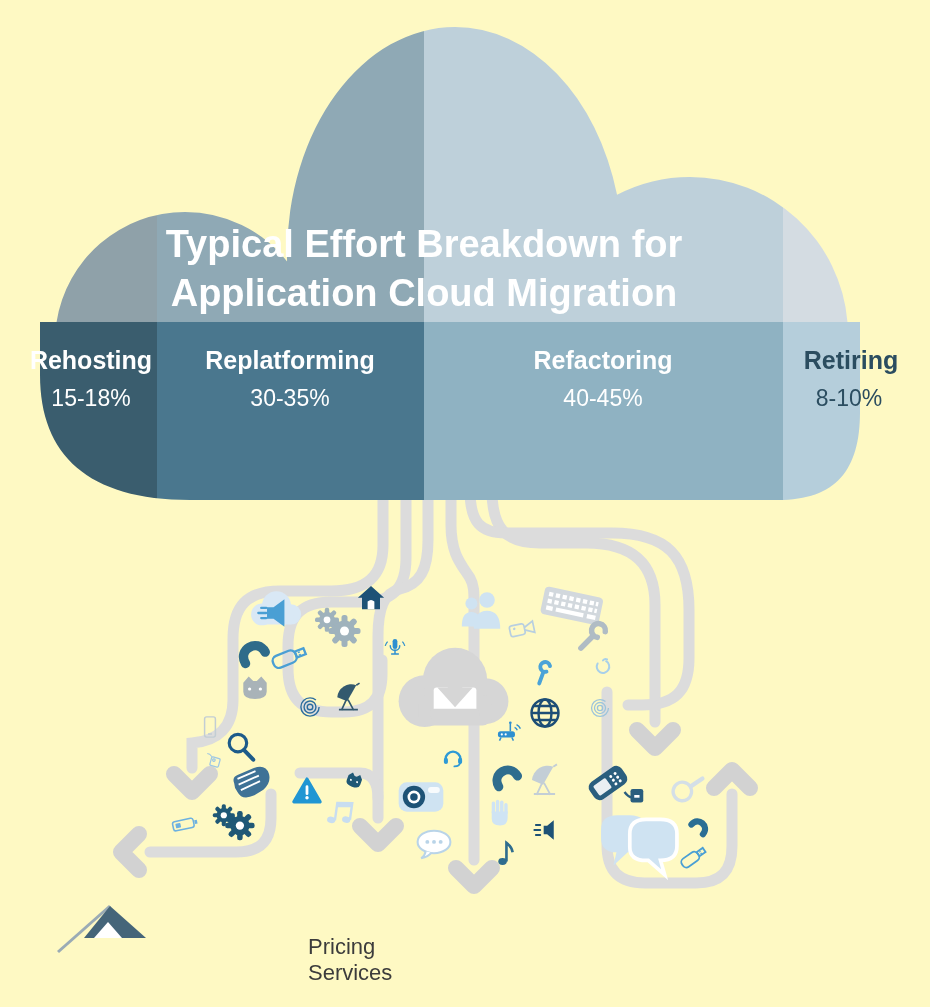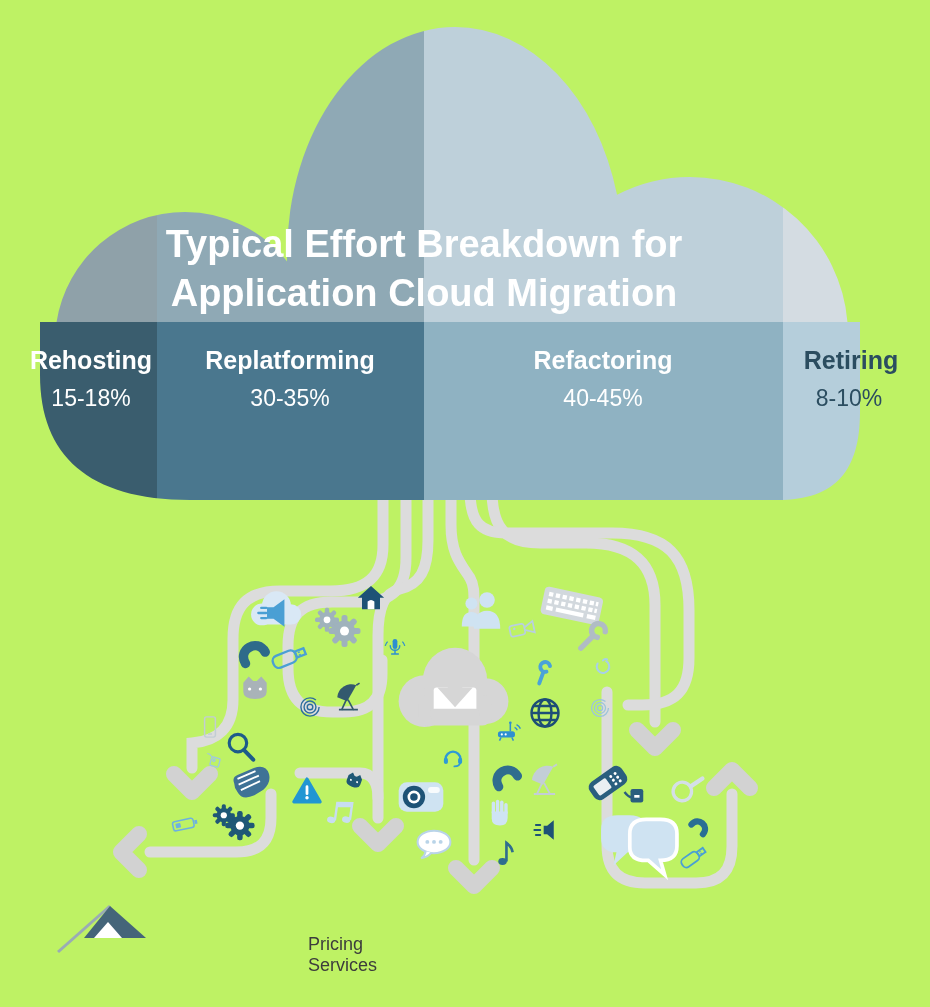--- a/index.html
+++ b/index.html
@@ -1,25 +1,25 @@
 <!DOCTYPE html>
 <html><head>
 <meta charset="utf-8">
 <style>
   html,body{margin:0;padding:0;background:#ffffff;}
   body{font-family:"Liberation Sans",sans-serif;}
-  #stage{position:relative;width:930px;height:1007px;background:#bef264;overflow:hidden;}
+  #stage{position:relative;width:930px;height:1007px;background:#fef9c3;overflow:hidden;}
   #main-svg{position:absolute;left:0;top:0;}
   .seg-label{font-family:"Liberation Sans",sans-serif;font-weight:bold;font-size:25px;}
   .seg-value{font-family:"Liberation Sans",sans-serif;font-size:23px;}
   .title-line{font-family:"Liberation Sans",sans-serif;font-weight:bold;font-size:38px;fill:#ffffff;}
   #footer-logo{position:absolute;left:56px;top:896px;width:380px;height:80px;}
   #brand-name{position:absolute;left:104px;top:30px;font-size:24px;color:#4181ab;letter-spacing:.5px;}
   #brand-reg{font-size:11px;vertical-align:8px;}
-  #brand-suffix{position:absolute;left:252px;top:38px;font-size:18px;color:#3c3c3c;}
+  #brand-suffix{position:absolute;left:252px;top:38px;font-size:22px;color:#3c3c3c;}
 </style>
 </head>
 <body>
 
 <div id="stage">
 
 <svg id="main-svg" width="930" height="1007" viewBox="0 0 930 1007">
   <defs>
     <clipPath id="cloud-clip">
       <circle cx="185" cy="342" r="130"></circle>

